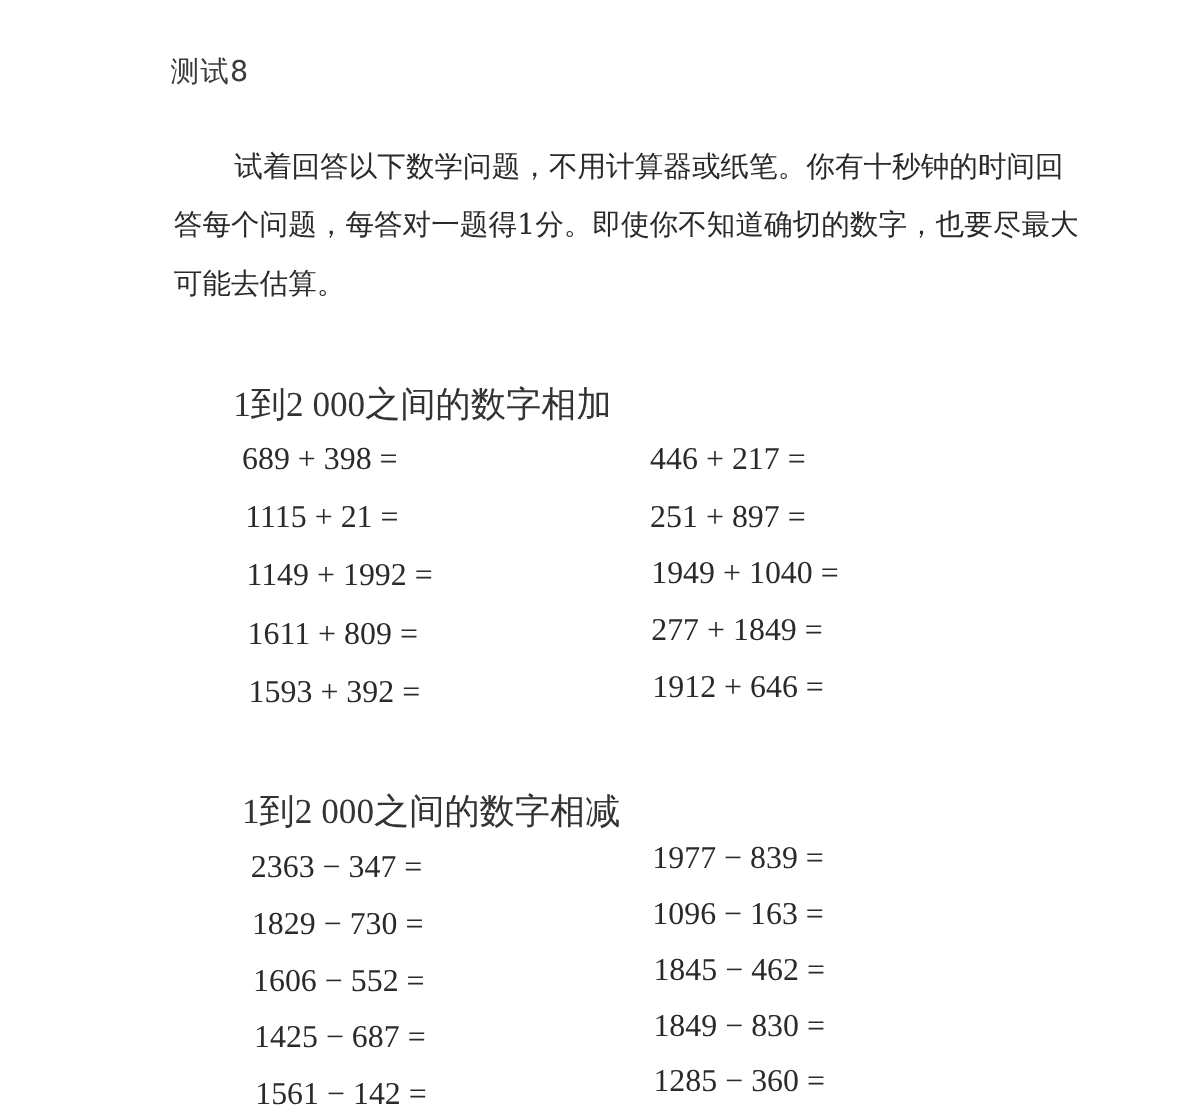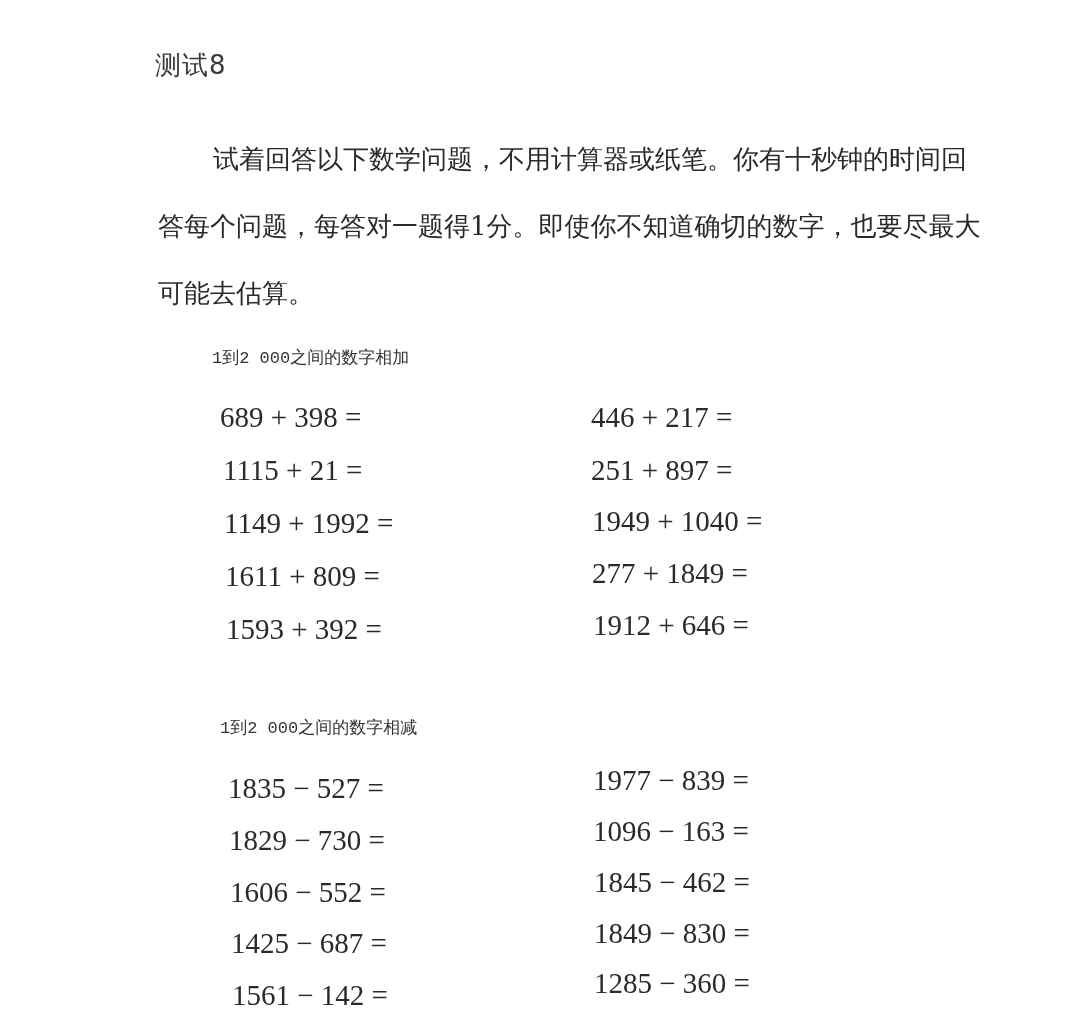--- a/index.html
+++ b/index.html
@@ -9,27 +9,27 @@
     position: relative;
   }
   .title {
     position: absolute; left: 155px; top: 48px;
     font-family: "DejaVu Sans", sans-serif; font-size: 26px; color: #3a3a3a;
     letter-spacing: 1px;
     text-align: right;
   }
   .intro {
     position: absolute; left: 158px; top: 126px; width: 830px;
-    font-family: "DejaVu Serif", serif; font-size: 26px; line-height: 67px;
+    font-family: "DejaVu Serif", serif; font-size: 26px; line-height: 53px;
     color: #2a2a2a;
   }
   .intro p { margin: 0; text-indent: 55px; }
   .section-heading {
     position: absolute;
-    font-family: Liberation Mono, monospace; font-size: 17px; color: #333;
+    font-family: Liberation Serif, serif; font-size: 32px; color: #333;
   }
   .sec1 { left: 212px; top: 346px; }
   .sec2 { left: 220px; top: 716px; }
   .eq {
     position: absolute;
     font-family: "Liberation Serif", serif; font-size: 29px; color: #2a2a2a;
     white-space: pre;
     text-align: right;
   }
 </style>
@@ -51,21 +51,21 @@
 <div class="eq" style="left:226px;top:613px">1593 + 392 =</div>
 
 <div class="eq" style="left:591px;top:401px">446 + 217 =</div>
 <div class="eq" style="left:591px;top:454px">251 + 897 =</div>
 <div class="eq" style="left:592px;top:505px">1949 + 1040 =</div>
 <div class="eq" style="left:592px;top:557px">277 + 1849 =</div>
 <div class="eq" style="left:593px;top:609px">1912 + 646 =</div>
 
 <div class="section-heading sec2">1到2 000之间的数字相减</div>
 
-<div class="eq" style="left:228px;top:772px">1835 − 527 =</div>
+<div class="eq" style="left:228px;top:772px">2363 − 347 =</div>
 <div class="eq" style="left:229px;top:824px">1829 − 730 =</div>
 <div class="eq" style="left:230px;top:876px">1606 − 552 =</div>
 <div class="eq" style="left:231px;top:927px">1425 − 687 =</div>
 <div class="eq" style="left:232px;top:979px">1561 − 142 =</div>
 
 <div class="eq" style="left:593px;top:764px">1977 − 839 =</div>
 <div class="eq" style="left:593px;top:815px">1096 − 163 =</div>
 <div class="eq" style="left:594px;top:866px">1845 − 462 =</div>
 <div class="eq" style="left:594px;top:917px">1849 − 830 =</div>
 <div class="eq" style="left:594px;top:967px">1285 − 360 =</div>

